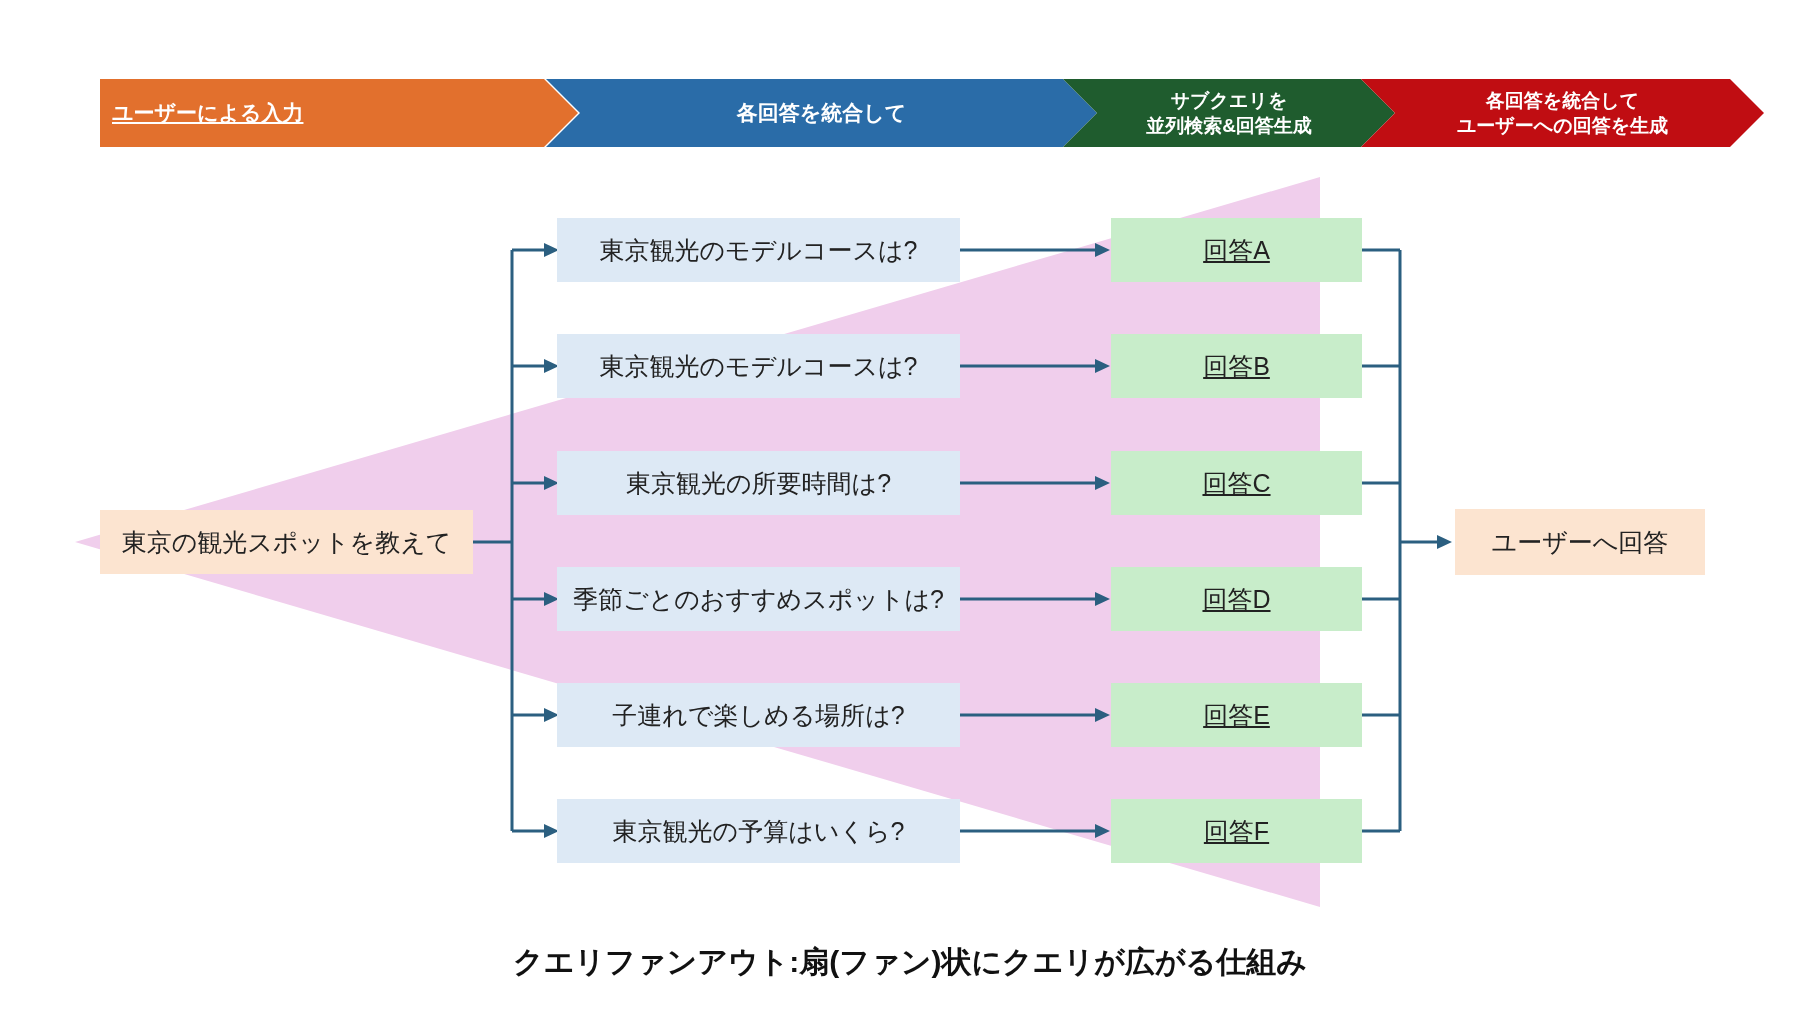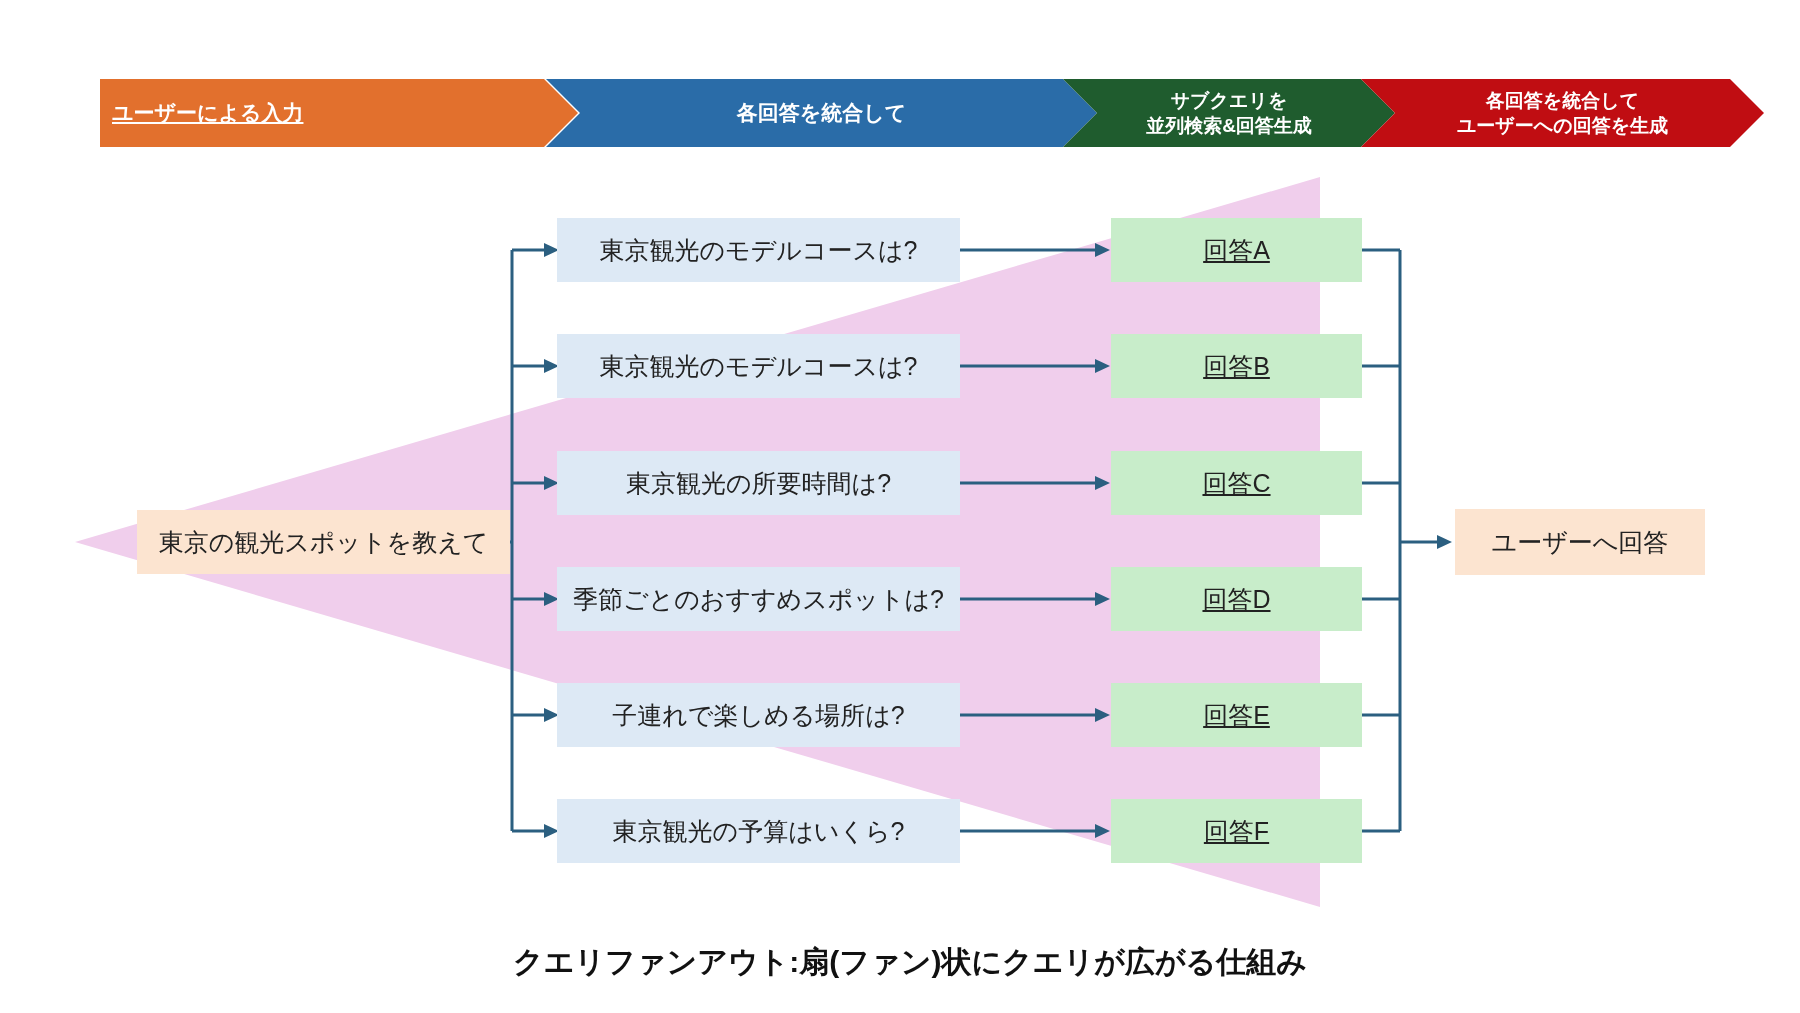--- a/index.html
+++ b/index.html
@@ -23,21 +23,21 @@
       clip-path:polygon(0 0,calc(100% - 34px) 0,100% 50%,calc(100% - 34px) 100%,0 100%,34px 50%);}
   .b3{left:1361px;width:403px;font-size:19px;line-height:25px;
       clip-path:polygon(0 0,calc(100% - 34px) 0,100% 50%,calc(100% - 34px) 100%,0 100%,34px 50%);align-items:center;}
   
   #wires{position:absolute;left:0;top:0;z-index:0;}
   
   .box{
     position:absolute;z-index:2;display:flex;align-items:center;justify-content:center;
     font-size:25px;color:#222222;white-space:nowrap;
   }
-  .input-box{left:100px;top:510px;width:373px;height:64px;background:var(--peach);margin-left:37px;}
+  .input-box{left:100px;top:510px;width:373px;height:64px;background:var(--peach);}
   .output-box{left:1455px;top:509px;width:250px;height:66px;background:var(--peach);align-items:center;}
   .query{left:557px;width:403px;height:64px;background:var(--lblue);}
   .ans{left:1111px;width:251px;height:64px;background:var(--lgreen);text-decoration:underline;}
   .r0{top:218px}.r1{top:334px}.r2{top:451px}.r3{top:567px}.r4{top:683px}.r5{top:799px}
   
   .caption{
     position:absolute;left:0;right:0;top:942px;z-index:2;text-align:center;
     font-size:30px;font-weight:bold;color:#111111;margin-left:20px;
   }
 </style>

